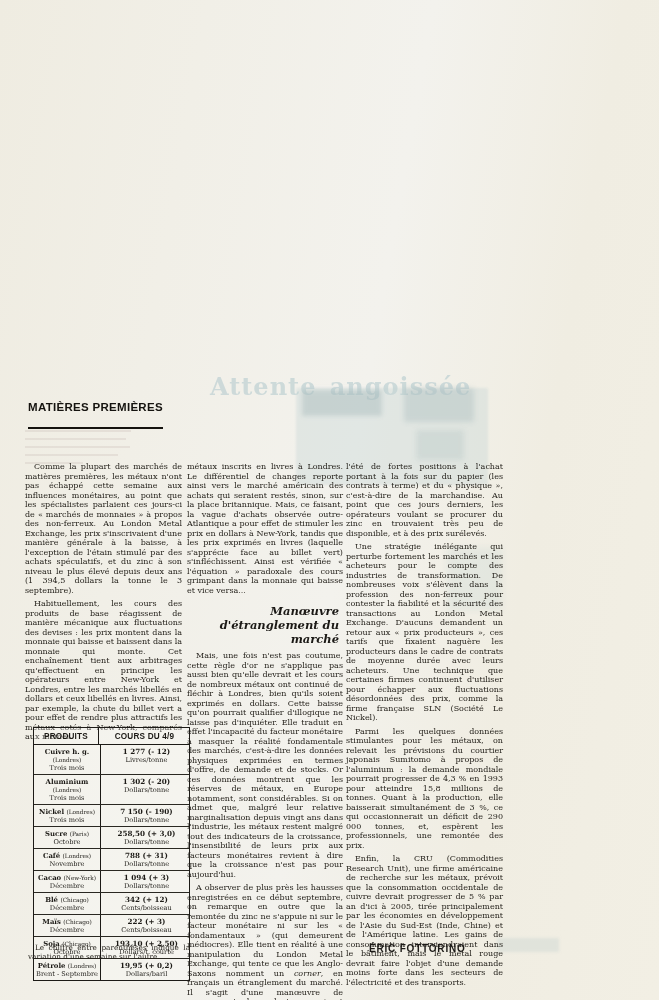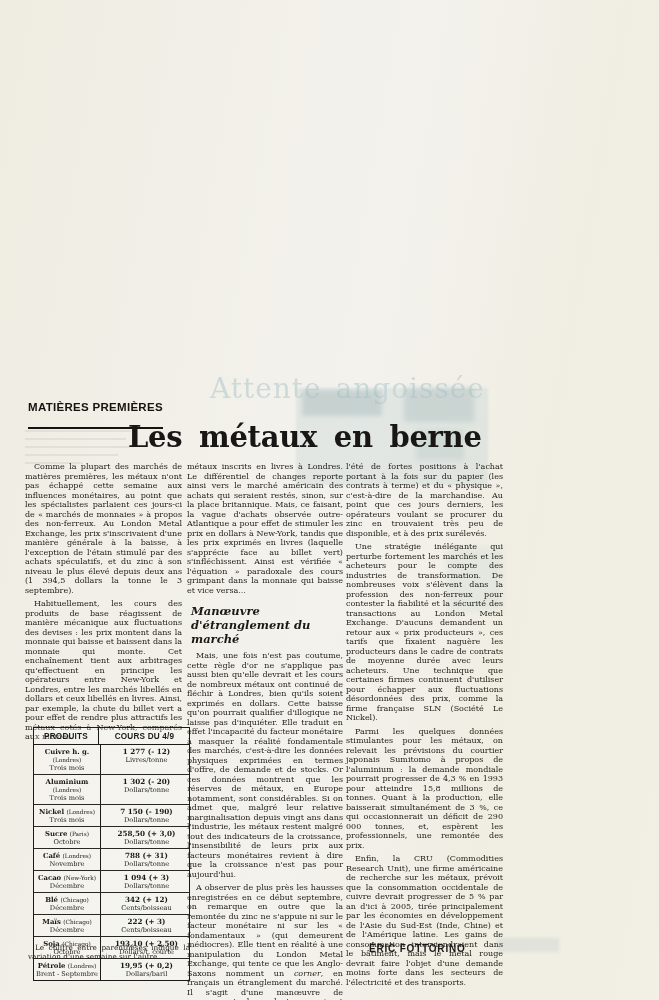--- a/index.html
+++ b/index.html
@@ -7,21 +7,21 @@
   .page{
     position:relative;width:659px;height:1000px;
     background:linear-gradient(100deg,#efece1 0%,#f1efe7 25%,#f3f2ed 52%,#f0ede2 75%,#f2efe4 100%);
     font-family:"DejaVu Serif", serif;
     color:#25221d;
   }
   
   .ghost{position:absolute;pointer-events:none;}
   .ghost-headline{
     left:210px;top:372px;
-    font-family:"DejaVu Serif", serif;font-weight:normal;font-size:28px;
+    font-family:"DejaVu Serif", serif;font-weight:bold;font-size:24px;
     color:#c7d6d7;letter-spacing:1px;word-spacing:4px;
     filter:blur(0.6px);opacity:.85;white-space:nowrap;
   }
   .ghost-photo{
     left:296px;top:388px;width:192px;height:97px;
     background:rgba(198,213,212,.38);filter:blur(1.2px);border-radius:2px;
   }
   .ghost-photo .smudge1{position:absolute;left:6px;top:2px;width:80px;height:26px;background:rgba(150,173,176,.35);filter:blur(2px);}
   .ghost-photo .smudge2{position:absolute;left:108px;top:0;width:70px;height:34px;background:rgba(150,173,176,.30);filter:blur(2.5px);}
   .ghost-photo .smudge3{position:absolute;left:120px;top:42px;width:48px;height:30px;background:rgba(168,188,190,.30);filter:blur(2.5px);}
@@ -49,21 +49,21 @@
     font-size:8px;line-height:9.5px;text-align:justify;
     color:#26231d;
   }
   .col p{margin:0 0 0 0;}
   .col p + p, .col .subhead + p{margin-top:4px;}
   .col p.indent{text-indent:9px;}
   .col-1{left:25px;}
   .col-2{left:187px;width:156px;}
   .col-3{left:346px;}
   .subhead{
-    margin:9px 4px 5px 4px;text-align:left;
+    margin:9px 4px 5px 4px;text-align:right;
     font-weight:bold;font-style:italic;font-size:11.5px;line-height:14px;color:#1b1916;
   }
   .byline{
     position:absolute;left:369px;top:943px;
     font-family:"Liberation Sans", sans-serif;font-weight:bold;font-size:10px;
     letter-spacing:.8px;color:#1b1916;text-align:right;
   }
   
   .ptable{
     position:absolute;left:33px;top:727px;width:155px;
@@ -107,21 +107,20 @@
       <i></i>
       <i></i>
       <i></i>
       <i></i>
       <i></i>
     </div>
   <div class="ghost ghost-patch-a"></div>
   <div class="ghost ghost-patch-b"></div>
 
   <div class="kicker">MATIÈRES PREMIÈRES</div>
-  <h1 class="title" style="margin:0;">Les métaux en berne</h1>
 
   <div class="col col-1">
     <p class="indent">Comme la plupart des marchés de matières premières, les métaux n'ont pas échappé cette semaine aux influences monétaires, au point que les spécialistes parlaient ces jours-ci de « marchés de monnaies » à propos des non-ferreux. Au London Metal Exchange, les prix s'inscrivaient d'une manière générale à la baisse, à l'exception de l'étain stimulé par des achats spéculatifs, et du zinc à son niveau le plus élevé depuis deux ans (1 394,5 dollars la tonne le 3 septembre).</p>
     <p class="indent">Habituellement, les cours des produits de base réagissent de manière mécanique aux fluctuations des devises : les prix montent dans la monnaie qui baisse et baissent dans la monnaie qui monte. Cet enchaînement tient aux arbitrages qu'effectuent en principe les opérateurs entre New-York et Londres, entre les marchés libellés en dollars et ceux libellés en livres. Ainsi, par exemple, la chute du billet vert a pour effet de rendre plus attractifs les métaux cotés à New-York, comparés aux mêmes</p>
   </div>
 
   <div class="col col-2">
     <p>métaux inscrits en livres à Londres. Le différentiel de changes reporte ainsi vers le marché américain des achats qui seraient restés, sinon, sur la place britannique. Mais, ce faisant, la vague d'achats observée outre-Atlantique a pour effet de stimuler les prix en dollars à New-York, tandis que les prix exprimés en livres (laquelle s'apprécie face au billet vert) s'infléchissent. Ainsi est vérifiée « l'équation » paradoxale des cours grimpant dans la monnaie qui baisse et vice versa...</p>
     <div class="subhead">Manœuvre d'étranglement du marché</div>
     <p class="indent">Mais, une fois n'est pas coutume, cette règle d'or ne s'applique pas aussi bien qu'elle devrait et les cours de nombreux métaux ont continué de fléchir à Londres, bien qu'ils soient exprimés en dollars. Cette baisse qu'on pourrait qualifier d'illogique ne laisse pas d'inquiéter. Elle traduit en effet l'incapacité du facteur monétaire à masquer la réalité fondamentale des marchés, c'est-à-dire les données physiques exprimées en termes d'offre, de demande et de stocks. Or ces données montrent que les réserves de métaux, en Europe notamment, sont considérables. Si on admet que, malgré leur relative marginalisation depuis vingt ans dans l'industrie, les métaux restent malgré tout des indicateurs de la croissance, l'insensibilité de leurs prix aux facteurs monétaires revient à dire que la croissance n'est pas pour aujourd'hui.</p>

